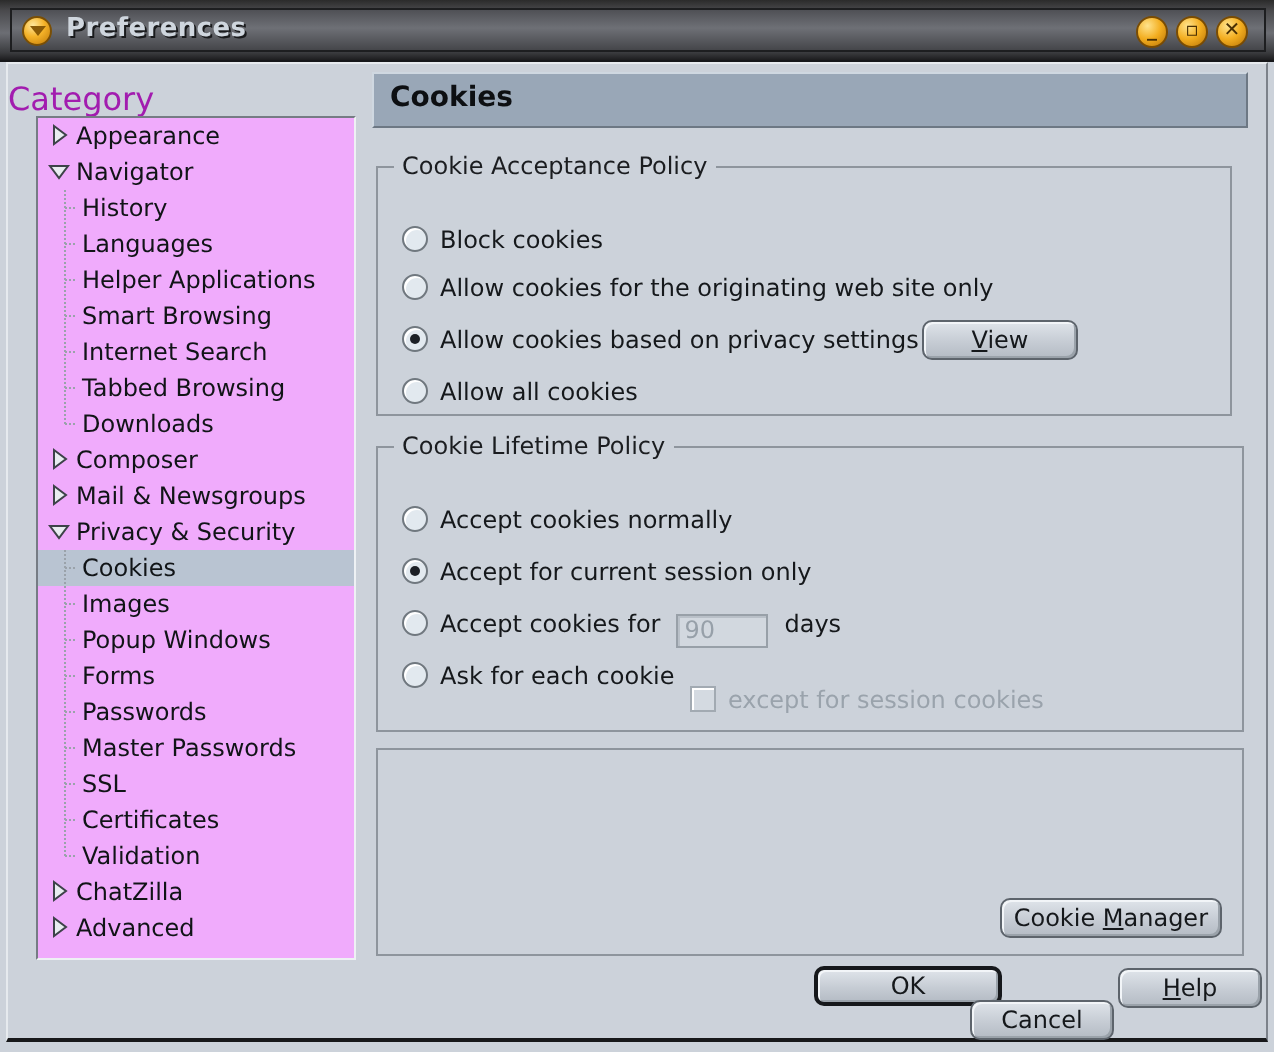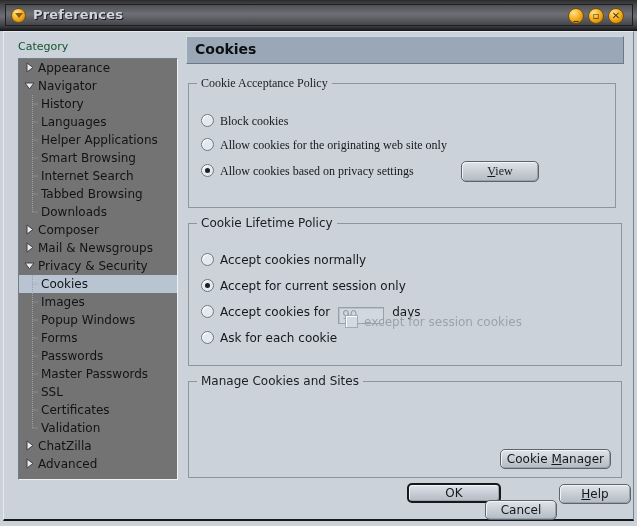--- a/index.html
+++ b/index.html
@@ -71,27 +71,27 @@
     background: #ccd2da;
     border-left: 1px solid #e6eaee;
     border-top: 1px solid #e6eaee;
     border-right: 1px solid #7c828a;
     border-bottom: 2px solid #17181a;
     box-sizing: border-box;
   }
 
   
   #cat-label {
-    position: absolute; left: 14px; top: 8px;
-    font-size: 11px; color: #14532d;
+    position: absolute; left: 0; top: 8px;
+    font-size: 16px; color: #a21caf;
   }
   #tree {
     position: absolute; left: 14px; top: 26px;
     width: 160px; height: 422px;
-    background: #737373;
+    background: #f0abfc;
     border-top: 1px solid #767c84;
     border-left: 1px solid #767c84;
     border-right: 1px solid #eef1f4;
     border-bottom: 1px solid #eef1f4;
     box-sizing: border-box;
     overflow: hidden;
   }
   .trow {
     position: relative;
     height: 18px; line-height: 18px;
@@ -136,21 +136,21 @@
     position: absolute;
     margin: 0; padding: 0;
     border: 1px solid #8e959d;
     background: transparent;
     box-sizing: border-box;
   }
   fieldset.grp > legend {
     margin-left: 8px; padding: 0 4px;
     font-size: 12px; color: #1b1d20;
   }
-  #grp-accept   { left: 2px; top: 40px;  width: 428px; height: 132px; font-family: Liberation Serif, serif; }
+  #grp-accept   { left: 2px; top: 40px;  width: 428px; height: 132px; }
   #grp-lifetime { left: 2px; top: 180px; width: 434px; height: 150px; }
   #grp-manage   { left: 2px; top: 338px; width: 434px; height: 104px; }
 
   .row {
     position: absolute;
     font-size: 12px; color: #15181b;
     white-space: nowrap;
     line-height: 16px;
   }
   .radio {
@@ -386,46 +386,48 @@
 
         <div class="row" style="left:12px; top:22px;">
           <span class="radio"></span><span>Block cookies</span>
         </div>
         <div class="row" style="left:12px; top:46px;">
           <span class="radio"></span><span>Allow cookies for the originating web site only</span>
         </div>
         <div class="row" style="left:12px; top:72px;">
           <span class="radio on"></span><span>Allow cookies based on privacy settings</span>
         </div>
+        <div class="row" style="left:12px; top:98px;">
+          <span class="radio"></span><span>Allow all cookies</span>
+        </div>
 
         <div class="btn" id="btn-view"><span class="ul">V</span><span>iew</span></div>
       </fieldset>
 
       <fieldset class="grp" id="grp-lifetime">
         <legend>Cookie Lifetime Policy</legend>
 
         <div class="row" style="left:12px; top:22px;">
           <span class="radio"></span><span>Accept cookies normally</span>
         </div>
         <div class="row" style="left:12px; top:48px;">
           <span class="radio on"></span><span>Accept for current session only</span>
         </div>
         <div class="row" style="left:12px; top:74px;">
           <span class="radio"></span><span>Accept cookies for</span><span class="numbox">90</span><span>days</span>
         </div>
         <div class="row" style="left:12px; top:100px;">
           <span class="radio"></span><span>Ask for each cookie</span>
         </div>
-        <div class="row" style="left:156px; top:84px;">
+        <div class="row" style="left:156px; top:112px;">
           <span class="cbox dis"></span><span class="dimtext">except for session cookies</span>
         </div>
       </fieldset>
 
       <fieldset class="grp" id="grp-manage">
-        <legend>Manage Cookies and Sites</legend>
         <div class="btn" id="btn-cookiemgr"><span>Cookie&nbsp;</span><span class="ul">M</span><span>anager</span></div>
       </fieldset>
     </div>
 
     <div id="footer">
       <div class="btn default" id="btn-ok">OK</div>
       <div class="btn" id="btn-cancel">Cancel</div>
       <div class="btn" id="btn-help"><span class="ul">H</span><span>elp</span></div>
     </div>
 

